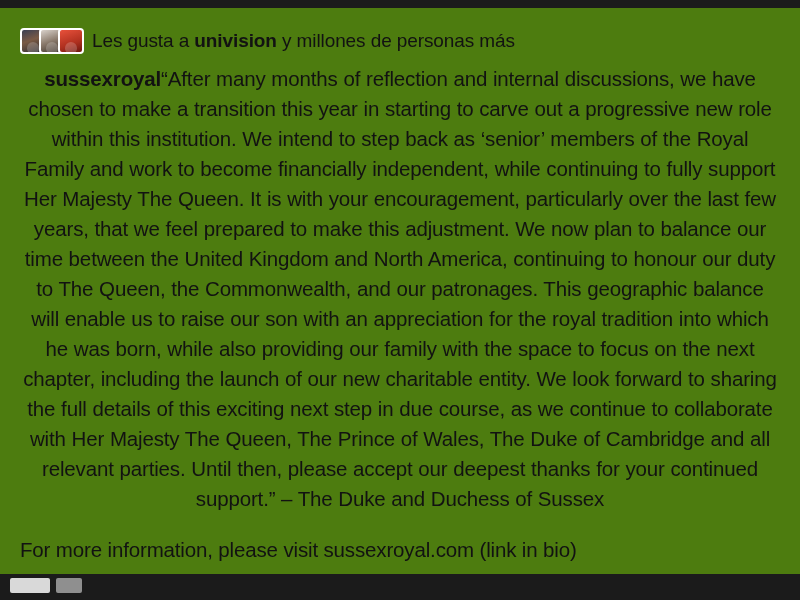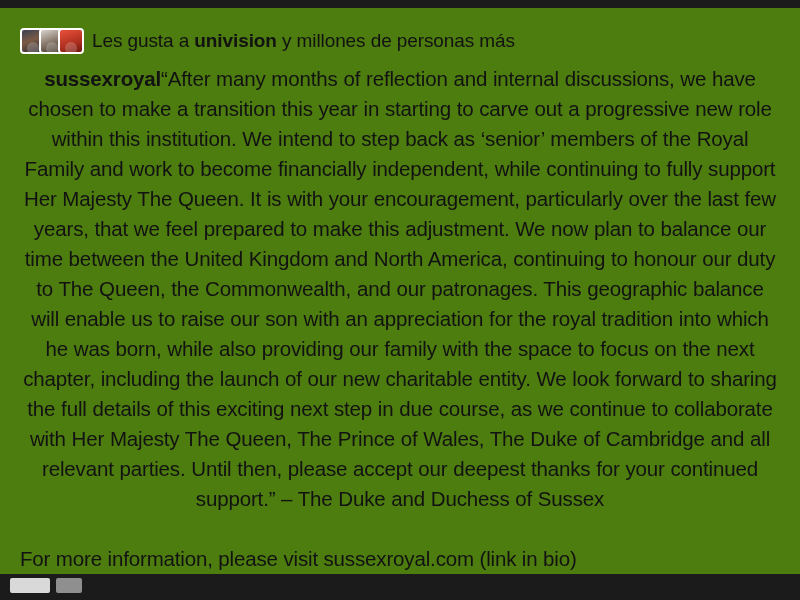--- a/index.html
+++ b/index.html
@@ -92,21 +92,21 @@
     text-align: center;
     word-spacing: 0.2px;
   }
   .caption .username {
     font-weight: 700;
   }
   .caption .body {
     font-weight: 400;
   }
   .caption-extra {
-    margin-top: 30px;
+    margin-top: 21px;
     font-size: 20.5px;
     line-height: 30px;
     color: #121212;
     letter-spacing: -0.15px;
   }
   .bottom-strip {
     position: absolute;
     left: 0;
     bottom: 0;
     width: 800px;

